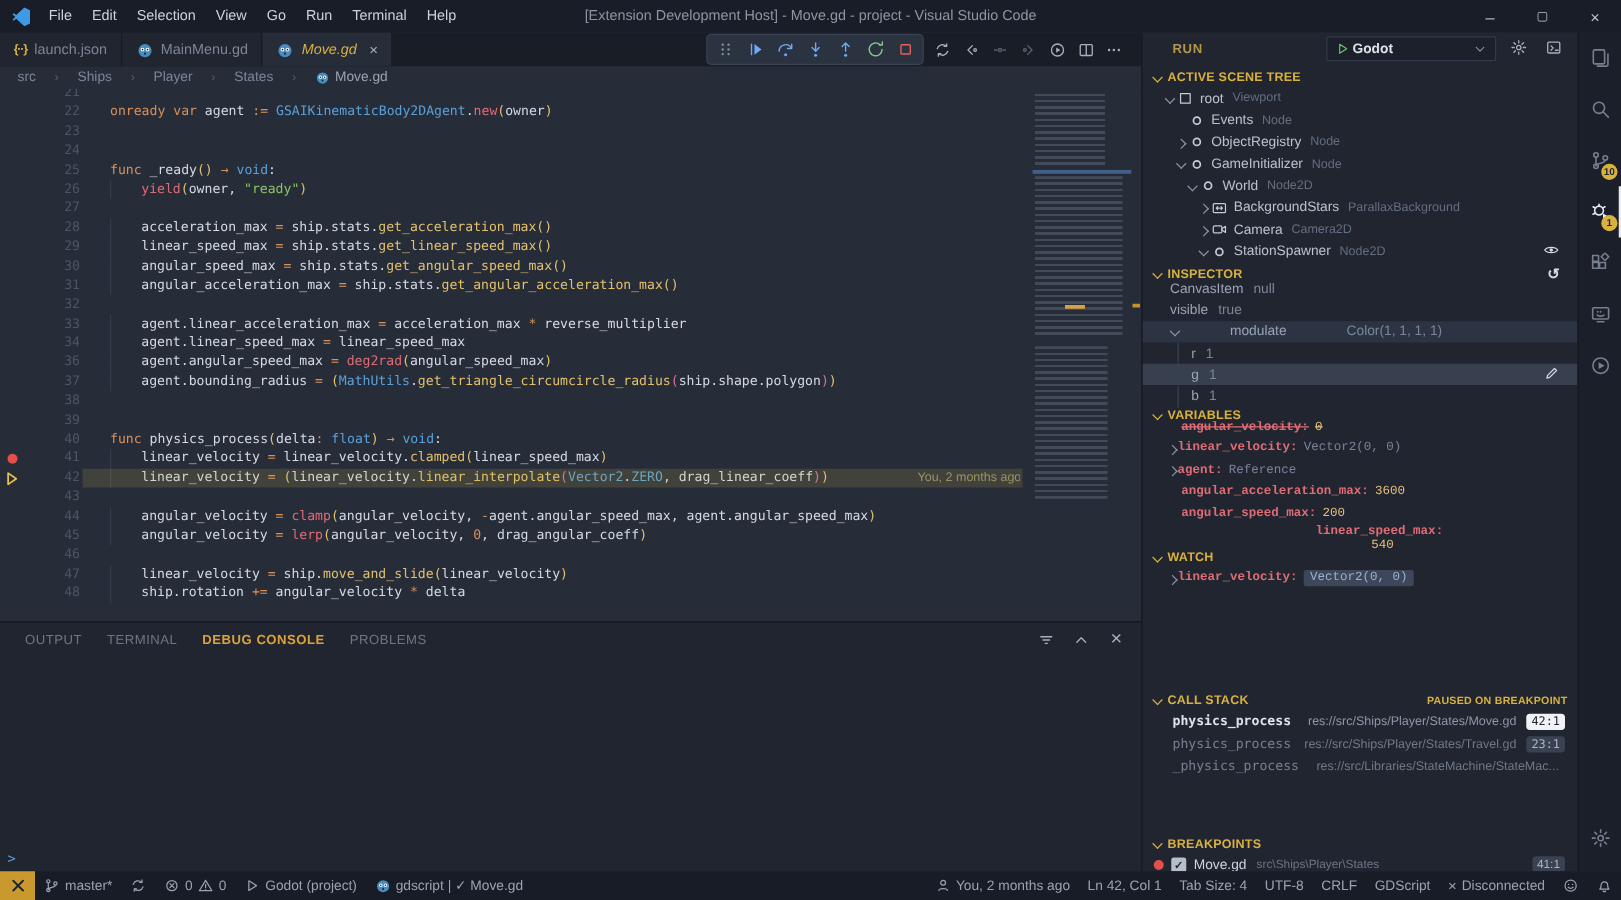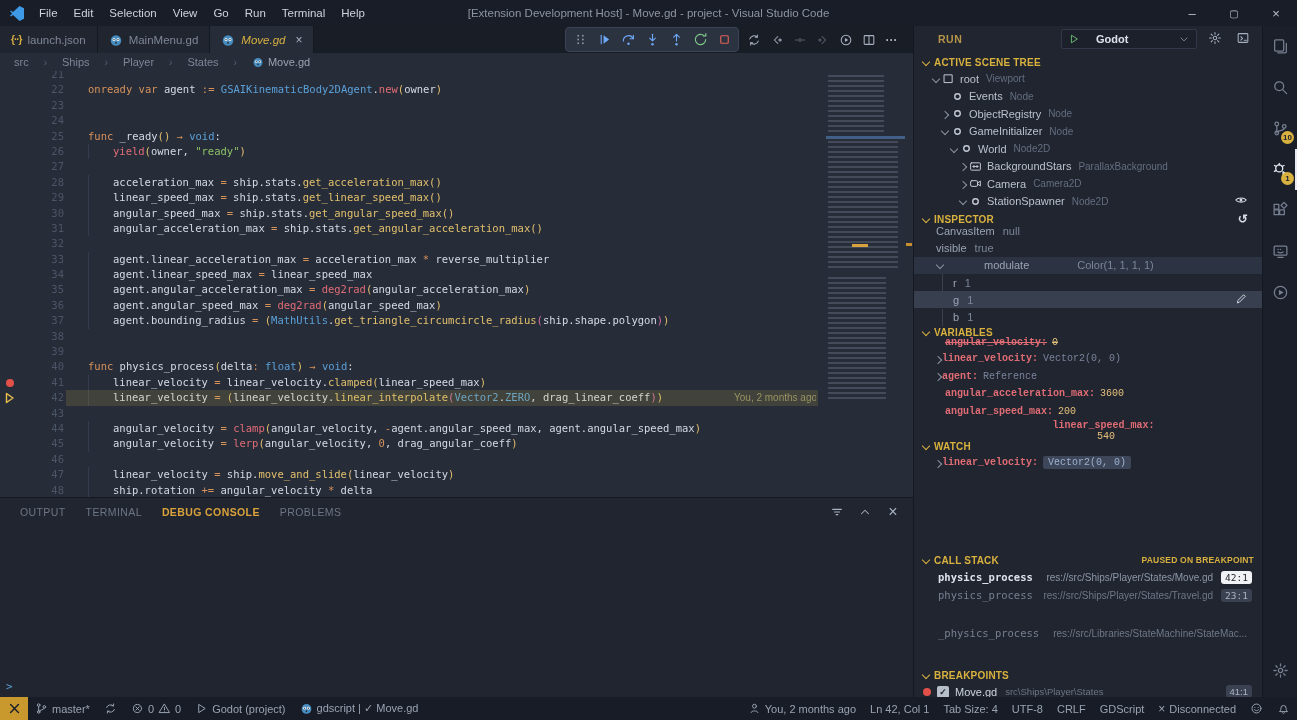--- a/index.html
+++ b/index.html
@@ -82,21 +82,21 @@
   .ptab.active{color:#d9a23c;font-weight:bold}
   .pacts{margin-left:auto;display:flex;gap:8px;color:#a6b0c0}
   .pbtn{width:20px;height:20px;display:flex;align-items:center;justify-content:center}
   .console-prompt{position:absolute;left:6px;bottom:4px;color:#5aa0d8;
     font-family:"DejaVu Sans Mono",monospace;font-size:11px}
 
   
   .runbar{position:absolute;left:0;top:2px;width:100%;height:22px;display:flex;align-items:center}
   .run-label{margin-left:24px;font-size:10.5px;font-weight:bold;letter-spacing:.5px;color:#b5954a}
   .run-dd{position:absolute;left:147px;top:1px;width:136px;height:20px;background:#1b202a;
-    border:1px solid #30384a;border-radius:2px;display:flex;align-items:center;gap:16px;padding:0 6px}
+    border:1px solid #30384a;border-radius:2px;display:flex;align-items:center;gap:2px;padding:0 6px}
   .run-dd .cfg{font-size:11px;font-weight:bold;color:#dde3ec;flex:1}
   .run-gear{position:absolute;right:40px;top:3px;color:#a6b0c0}
   .run-console{position:absolute;right:12px;top:3px;color:#a6b0c0}
 
   .shead{position:absolute;left:0;width:100%;height:16px;display:flex;align-items:center;gap:4px;
     padding-left:8px;font-size:10px;font-weight:bold;letter-spacing:.2px;color:#d8b13f}
   .shead .paused{position:absolute;right:8px;font-size:8.5px;color:#d8b13f}
   .chev{width:8px;height:8px;flex:none;position:relative}
   .chev::before{content:"";position:absolute;left:1px;top:1px;width:5px;height:5px;
     border-right:1.4px solid currentColor;border-bottom:1.4px solid currentColor;transform:rotate(45deg)}
@@ -428,25 +428,20 @@
             <span class="ln">33</span>
             <span class="txt"><span class="ind"></span><span class="tok-w">agent.linear_acceleration_max </span><span class="tok-o">=</span><span class="tok-w"> acceleration_max </span><span class="tok-o">*</span><span class="tok-w"> reverse_multiplier</span></span>
           </div>
           <div class="line">
             <span class="mark"></span>
             <span class="ln">34</span>
             <span class="txt"><span class="ind"></span><span class="tok-w">agent.linear_speed_max </span><span class="tok-o">=</span><span class="tok-w"> linear_speed_max</span></span>
           </div>
           <div class="line">
             <span class="mark"></span>
-            <span class="ln">35</span>
-            <span class="txt"><span class="ind"></span><span class="tok-w">agent.angular_acceleration_max </span><span class="tok-o">=</span><span class="tok-w"> </span><span class="tok-r">deg2rad</span><span class="tok-y">(</span><span class="tok-w">angular_acceleration_max</span><span class="tok-y">)</span></span>
-          </div>
-          <div class="line">
-            <span class="mark"></span>
             <span class="ln">36</span>
             <span class="txt"><span class="ind"></span><span class="tok-w">agent.angular_speed_max </span><span class="tok-o">=</span><span class="tok-w"> </span><span class="tok-r">deg2rad</span><span class="tok-y">(</span><span class="tok-w">angular_speed_max</span><span class="tok-y">)</span></span>
           </div>
           <div class="line">
             <span class="mark"></span>
             <span class="ln">37</span>
             <span class="txt"><span class="ind"></span><span class="tok-w">agent.bounding_radius </span><span class="tok-o">=</span><span class="tok-w"> </span><span class="tok-y">(</span><span class="tok-b">MathUtils</span><span class="tok-w">.</span><span class="tok-y">get_triangle_circumcircle_radius</span><span class="tok-p">(</span><span class="tok-w">ship.shape.polygon</span><span class="tok-p">)</span><span class="tok-y">)</span></span>
           </div>
           <div class="line">
             <span class="mark"></span>
@@ -759,21 +754,21 @@
         <div class="srow frow active" style="top: 542px; height: 18px; padding-left: 24px;">
           <span class="ffn">physics_process</span>
           <span class="fpath">res://src/Ships/Player/States/Move.gd</span>
           <span class="floc bright">42:1</span>
         </div>
         <div class="srow frow" style="top: 560px; height: 18px; padding-left: 24px;">
           <span class="ffn">physics_process</span>
           <span class="fpath">res://src/Ships/Player/States/Travel.gd</span>
           <span class="floc">23:1</span>
         </div>
-        <div class="srow frow" style="top: 598px; height: 18px; padding-left: 24px; gap: 14px;">
+        <div class="srow frow" style="top: 578px; height: 18px; padding-left: 24px; gap: 14px;">
           <span class="ffn">_physics_process</span>
           <span class="fpath">res://src/Libraries/StateMachine/StateMac...</span>
           <span style="width: 10px;"></span>
         </div>
         <div class="shead" style="top: 641px;">
           <span class="chev "></span>
           <span>BREAKPOINTS</span>
         </div>
         <div class="srow" style="top: 657px; height: 17px;">
           <span class="bpdot"></span>

